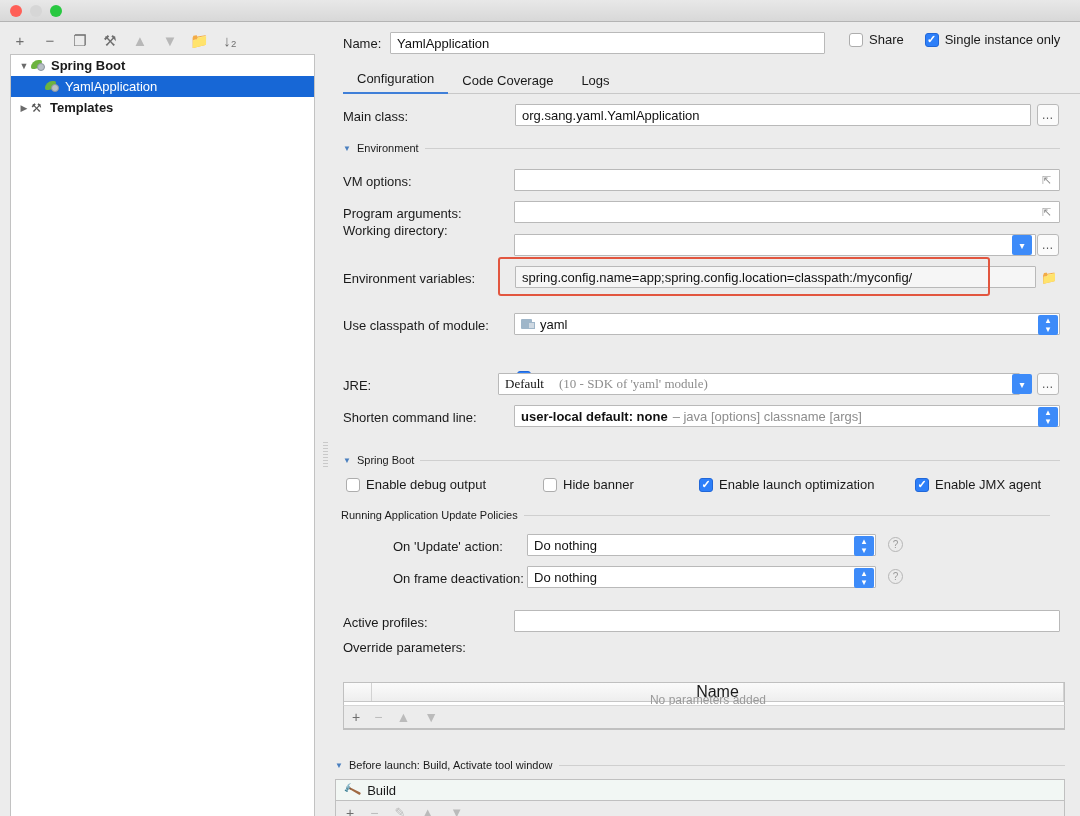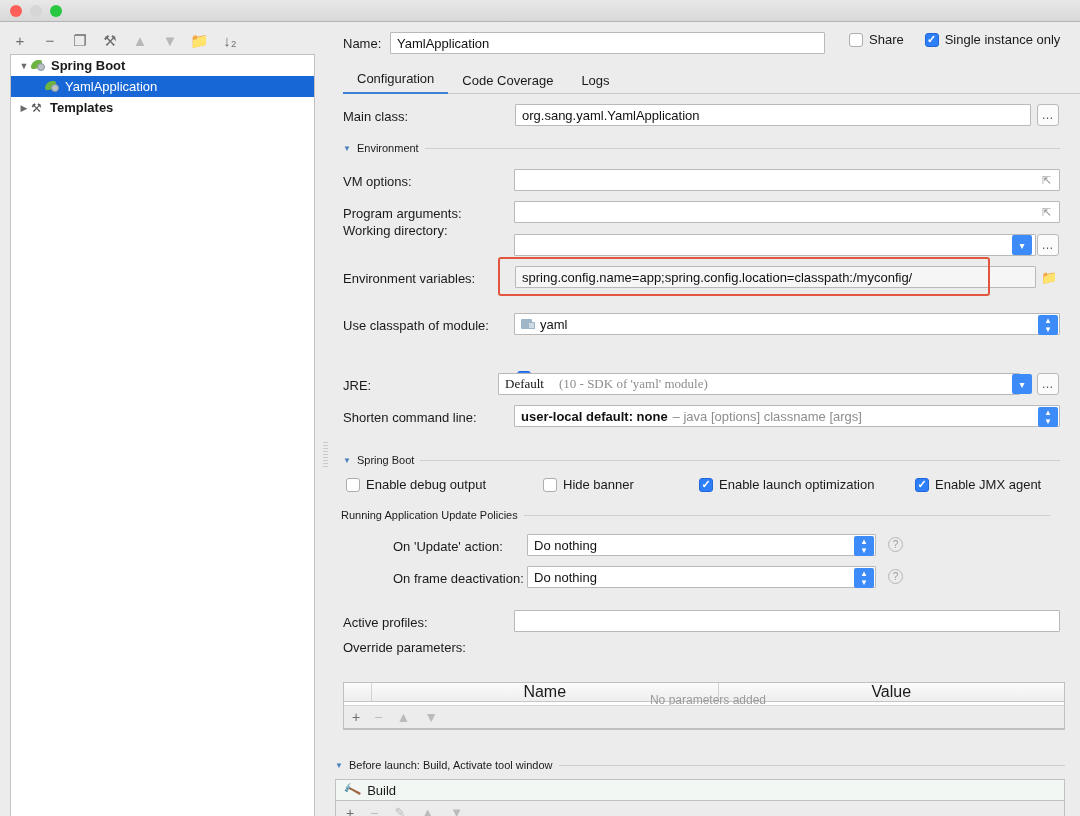--- a/index.html
+++ b/index.html
@@ -356,21 +356,20 @@
 
     <div class="fieldlabel" style="left:13px; top:593px;">Active profiles:</div>
     <div class="txtfield" style="position:absolute; left:184px; top:588px; width:546px;"></div>
 
     <div class="fieldlabel" style="left:13px; top:618px;">Override parameters:</div>
 
     <div id="params-table">
       <div class="thead">
         <div class="th c0"></div>
         <div class="th c1">Name</div>
-        <div class="th c2">Value</div>
       </div>
     </div>
     <div id="empty-note">No parameters added</div>
     <div class="tbar">
       <span class="ic">+</span>
       <span class="ic dim">−</span>
       <span class="ic dim">▲</span>
       <span class="ic dim">▼</span>
     </div>
 

